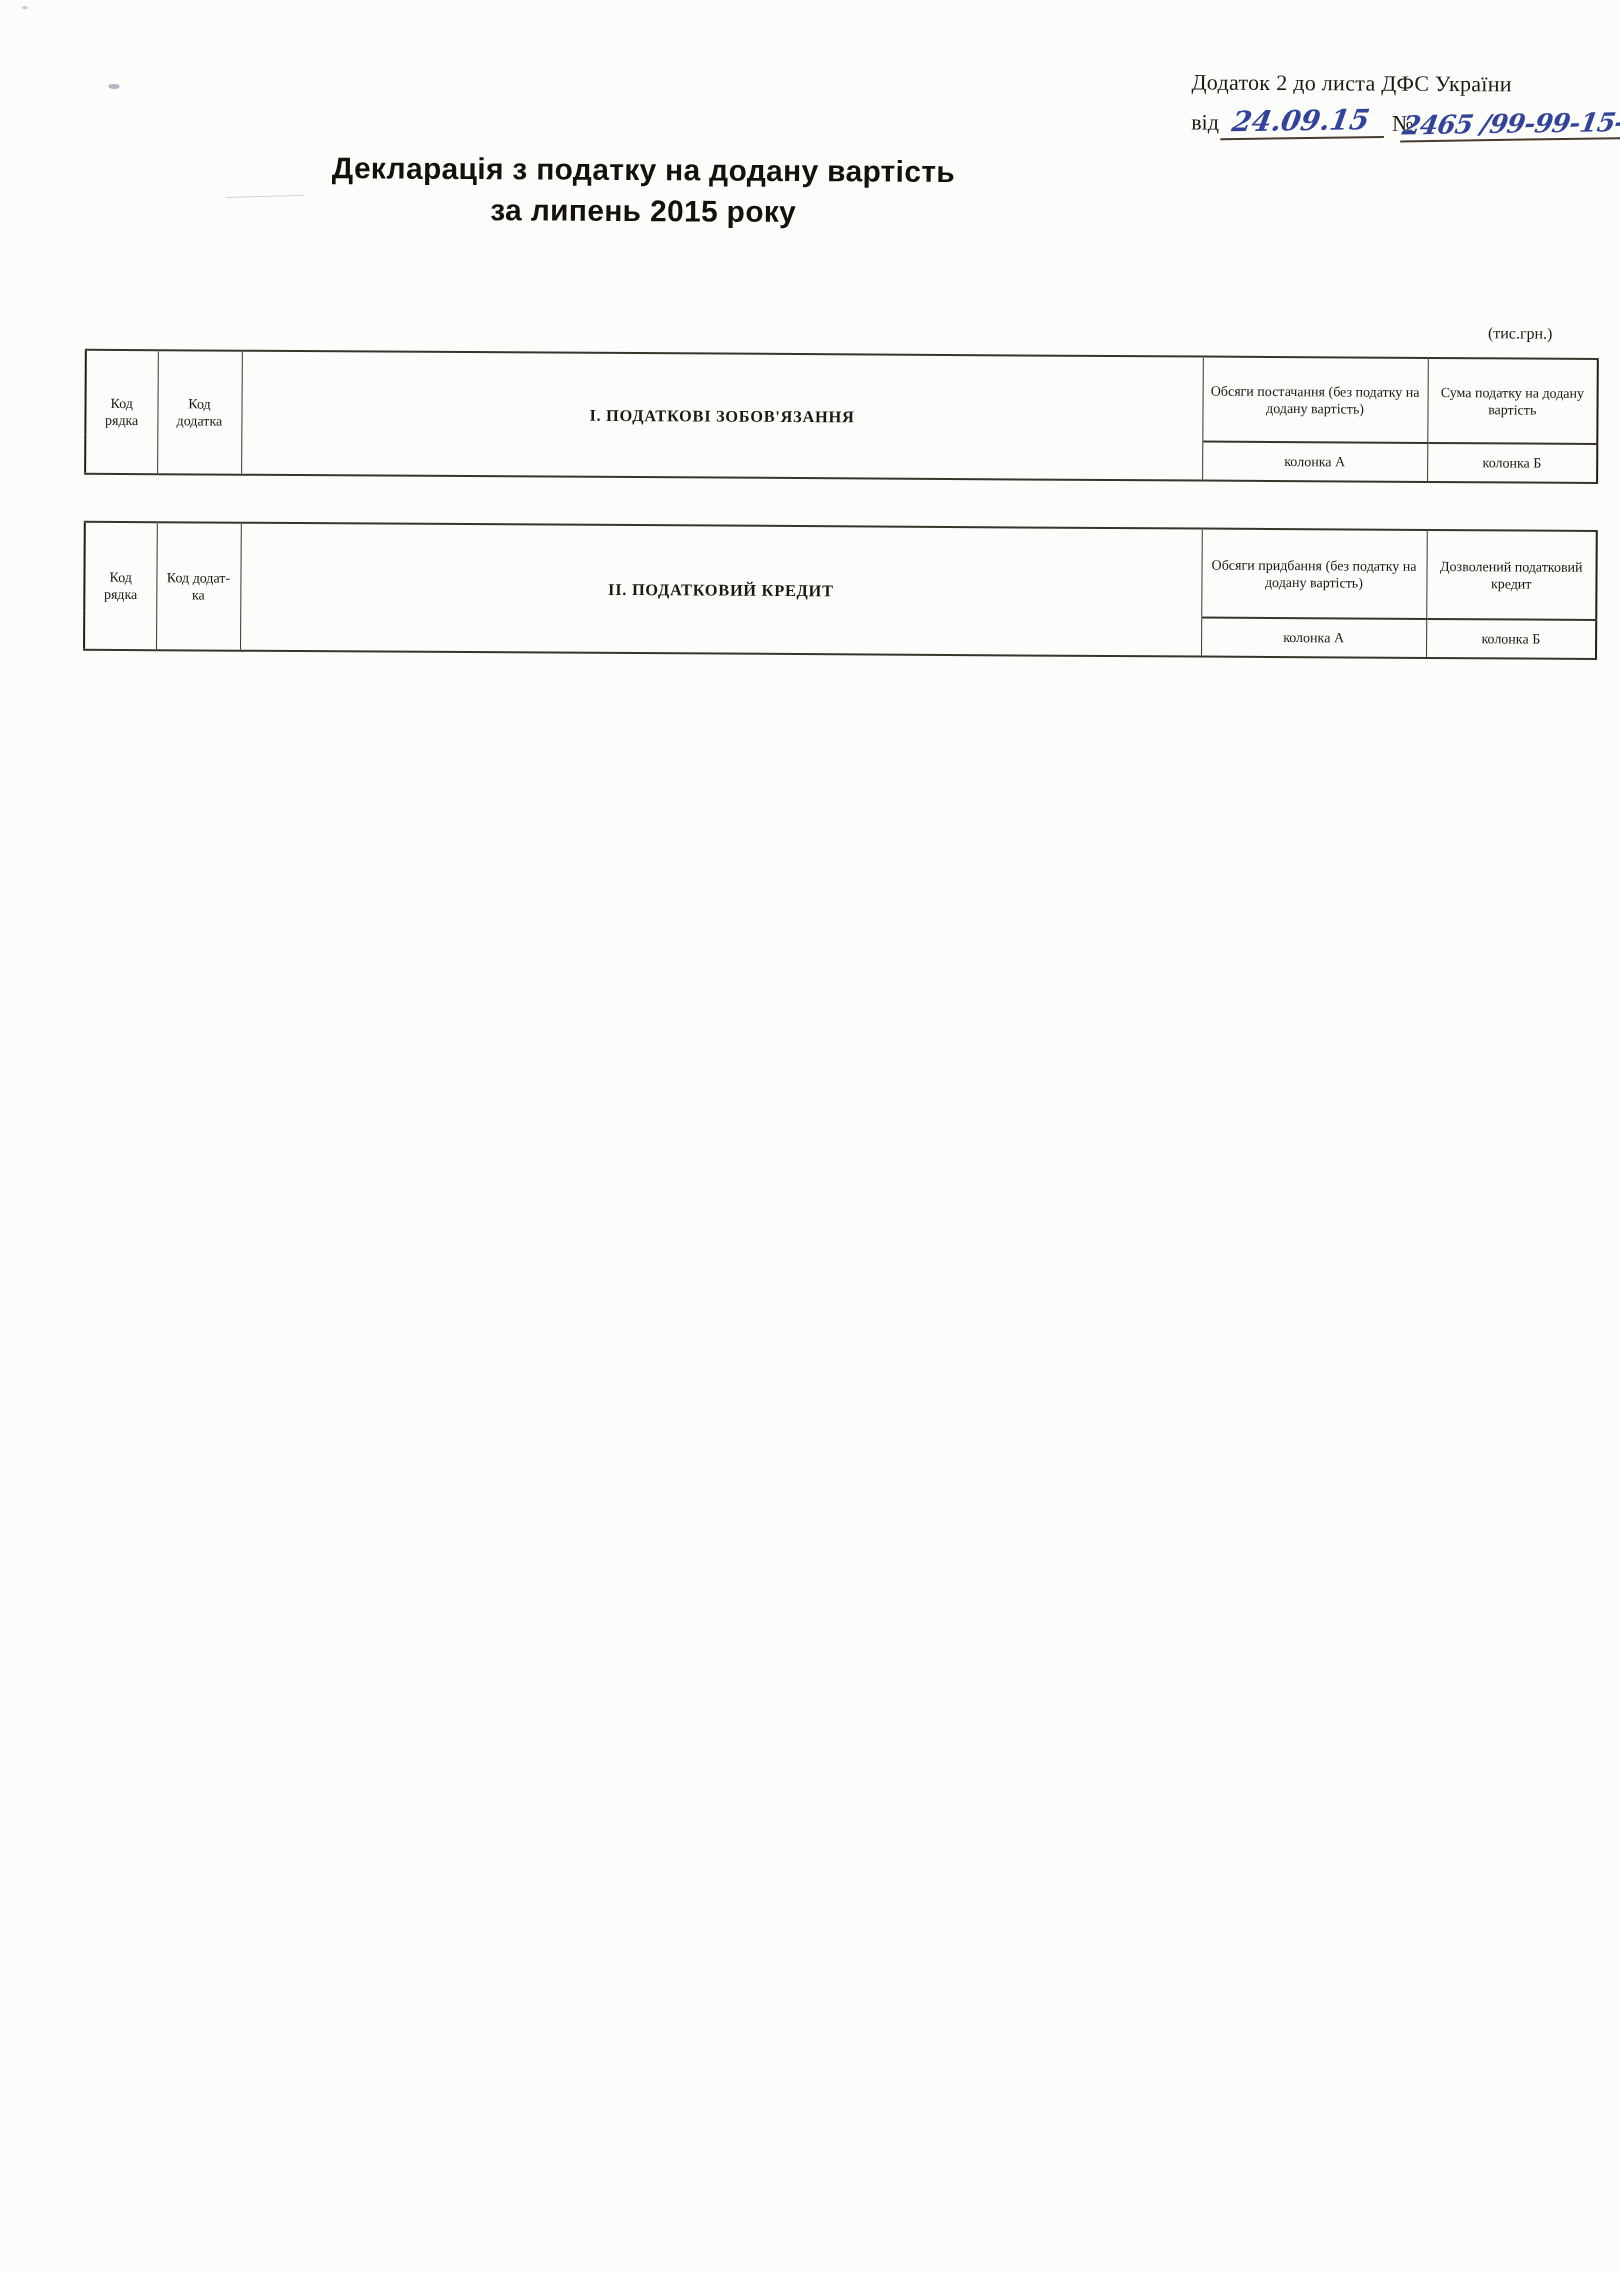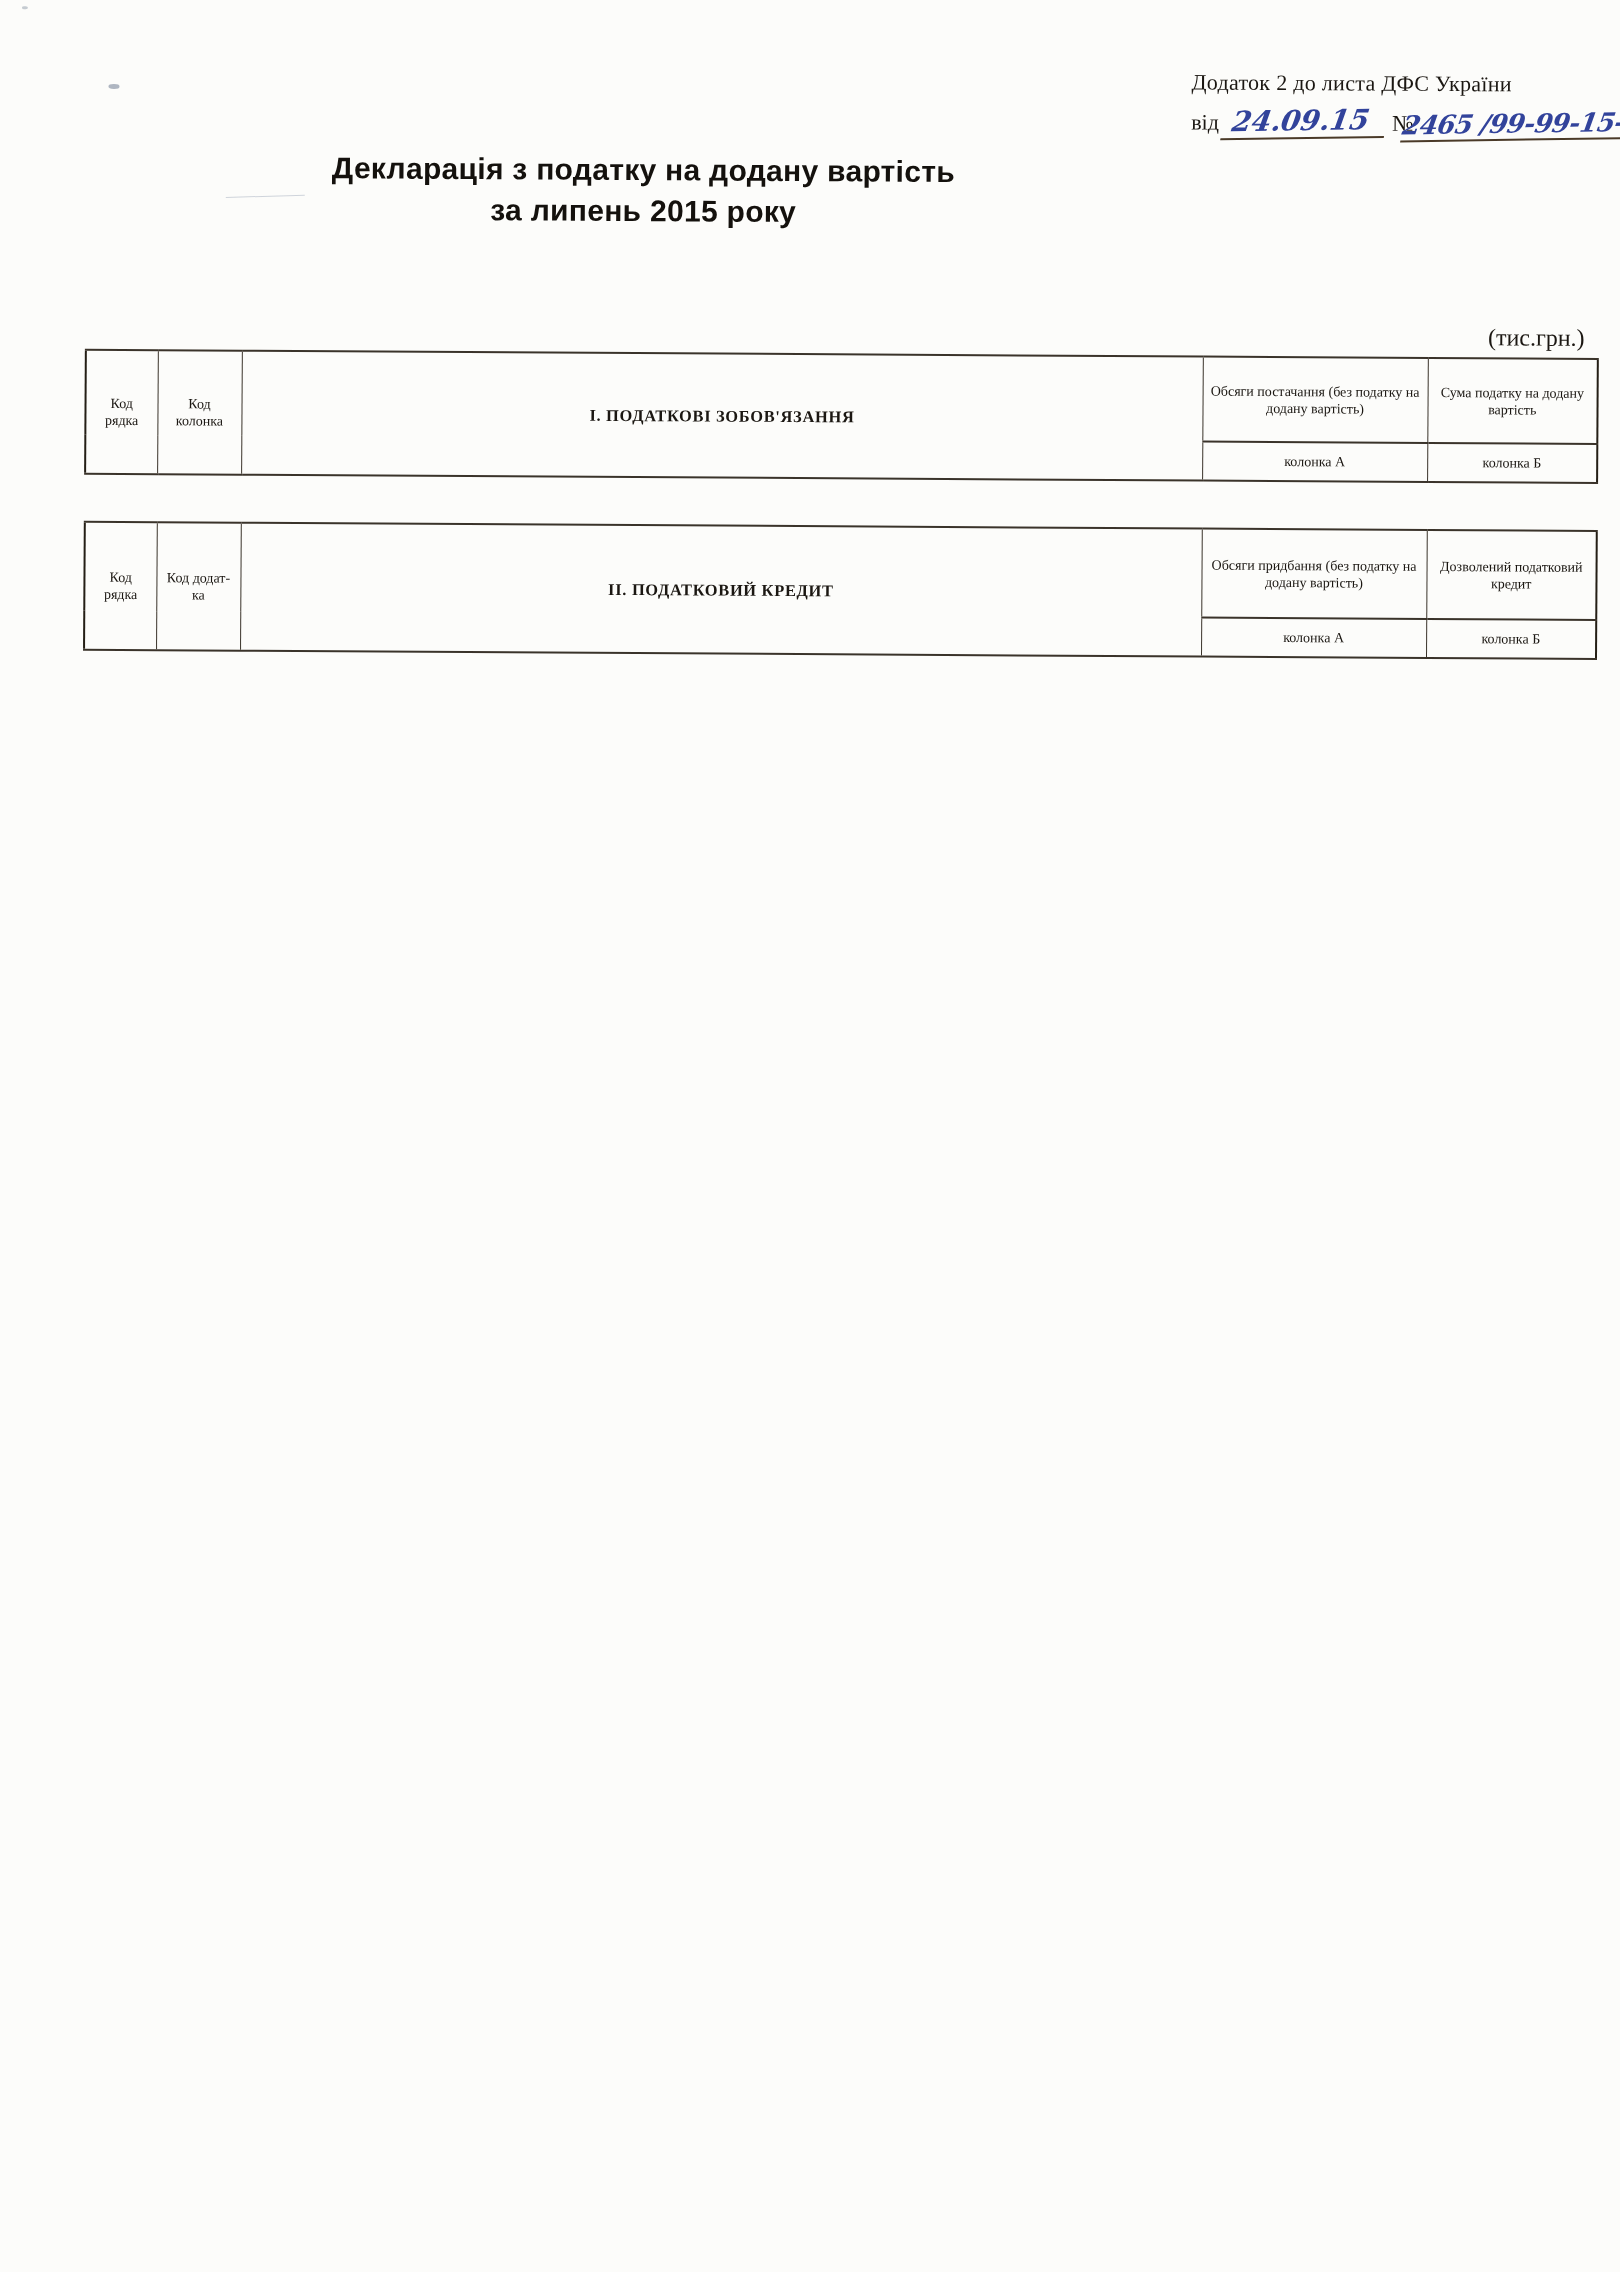--- a/index.html
+++ b/index.html
@@ -19,21 +19,21 @@
   }
   .hw-date{font-size:28px;border-bottom:2px solid #4a3a28;padding:0 17px 0 9.2px;margin-left:4px;}
   .no-glyph{font-size:22.4px;margin-left:6.6px;position:relative;z-index:0;}
   .hw-num{font-size:26px;border-bottom:2px solid #4a3a28;padding:0 1.3px 0 0;margin-left:-10.5px;letter-spacing:-0.7px;}
 
   .title{
     position:absolute;top:146px;left:184px;width:921px;text-align:center;
     font-family:"Liberation Sans", sans-serif;font-weight:bold;
     font-size:30px;line-height:41px;color:#14110d;letter-spacing:0.3px;
   }
-  .units{position:absolute;top:316px;left:1490px;font-size:24px;}
+  .units{position:absolute;top:316px;left:1490px;font-size:16px;}
 
   
   .speck{position:absolute;background:#8e99a8;border-radius:50%;opacity:.5;}
   .scratch{position:absolute;background:#9aa5b5;opacity:.45;}
 
   
   table.decl{
     border-collapse:collapse;table-layout:fixed;width:1512px;
     margin-left:87px;background:transparent;
   }
@@ -75,21 +75,21 @@
     <colgroup>
         <col class="w-code">
         <col class="w-app">
         <col class="w-desc">
         <col class="w-a">
         <col class="w-b">
       </colgroup>
     <thead>
       <tr class="h1">
         <td rowspan="2">Код рядка</td>
-        <td rowspan="2">Код колонка</td>
+        <td rowspan="2">Код додатка</td>
         <td rowspan="2" class="sect">І. ПОДАТКОВІ ЗОБОВ'ЯЗАННЯ</td>
         <td>Обсяги постачання (без податку на додану вартість)</td>
         <td>Сума податку на додану вартість</td>
       </tr>
       <tr class="h2">
         <td>колонка А</td>
         <td>колонка Б</td>
       </tr>
     </thead>
     <tbody></tbody>

